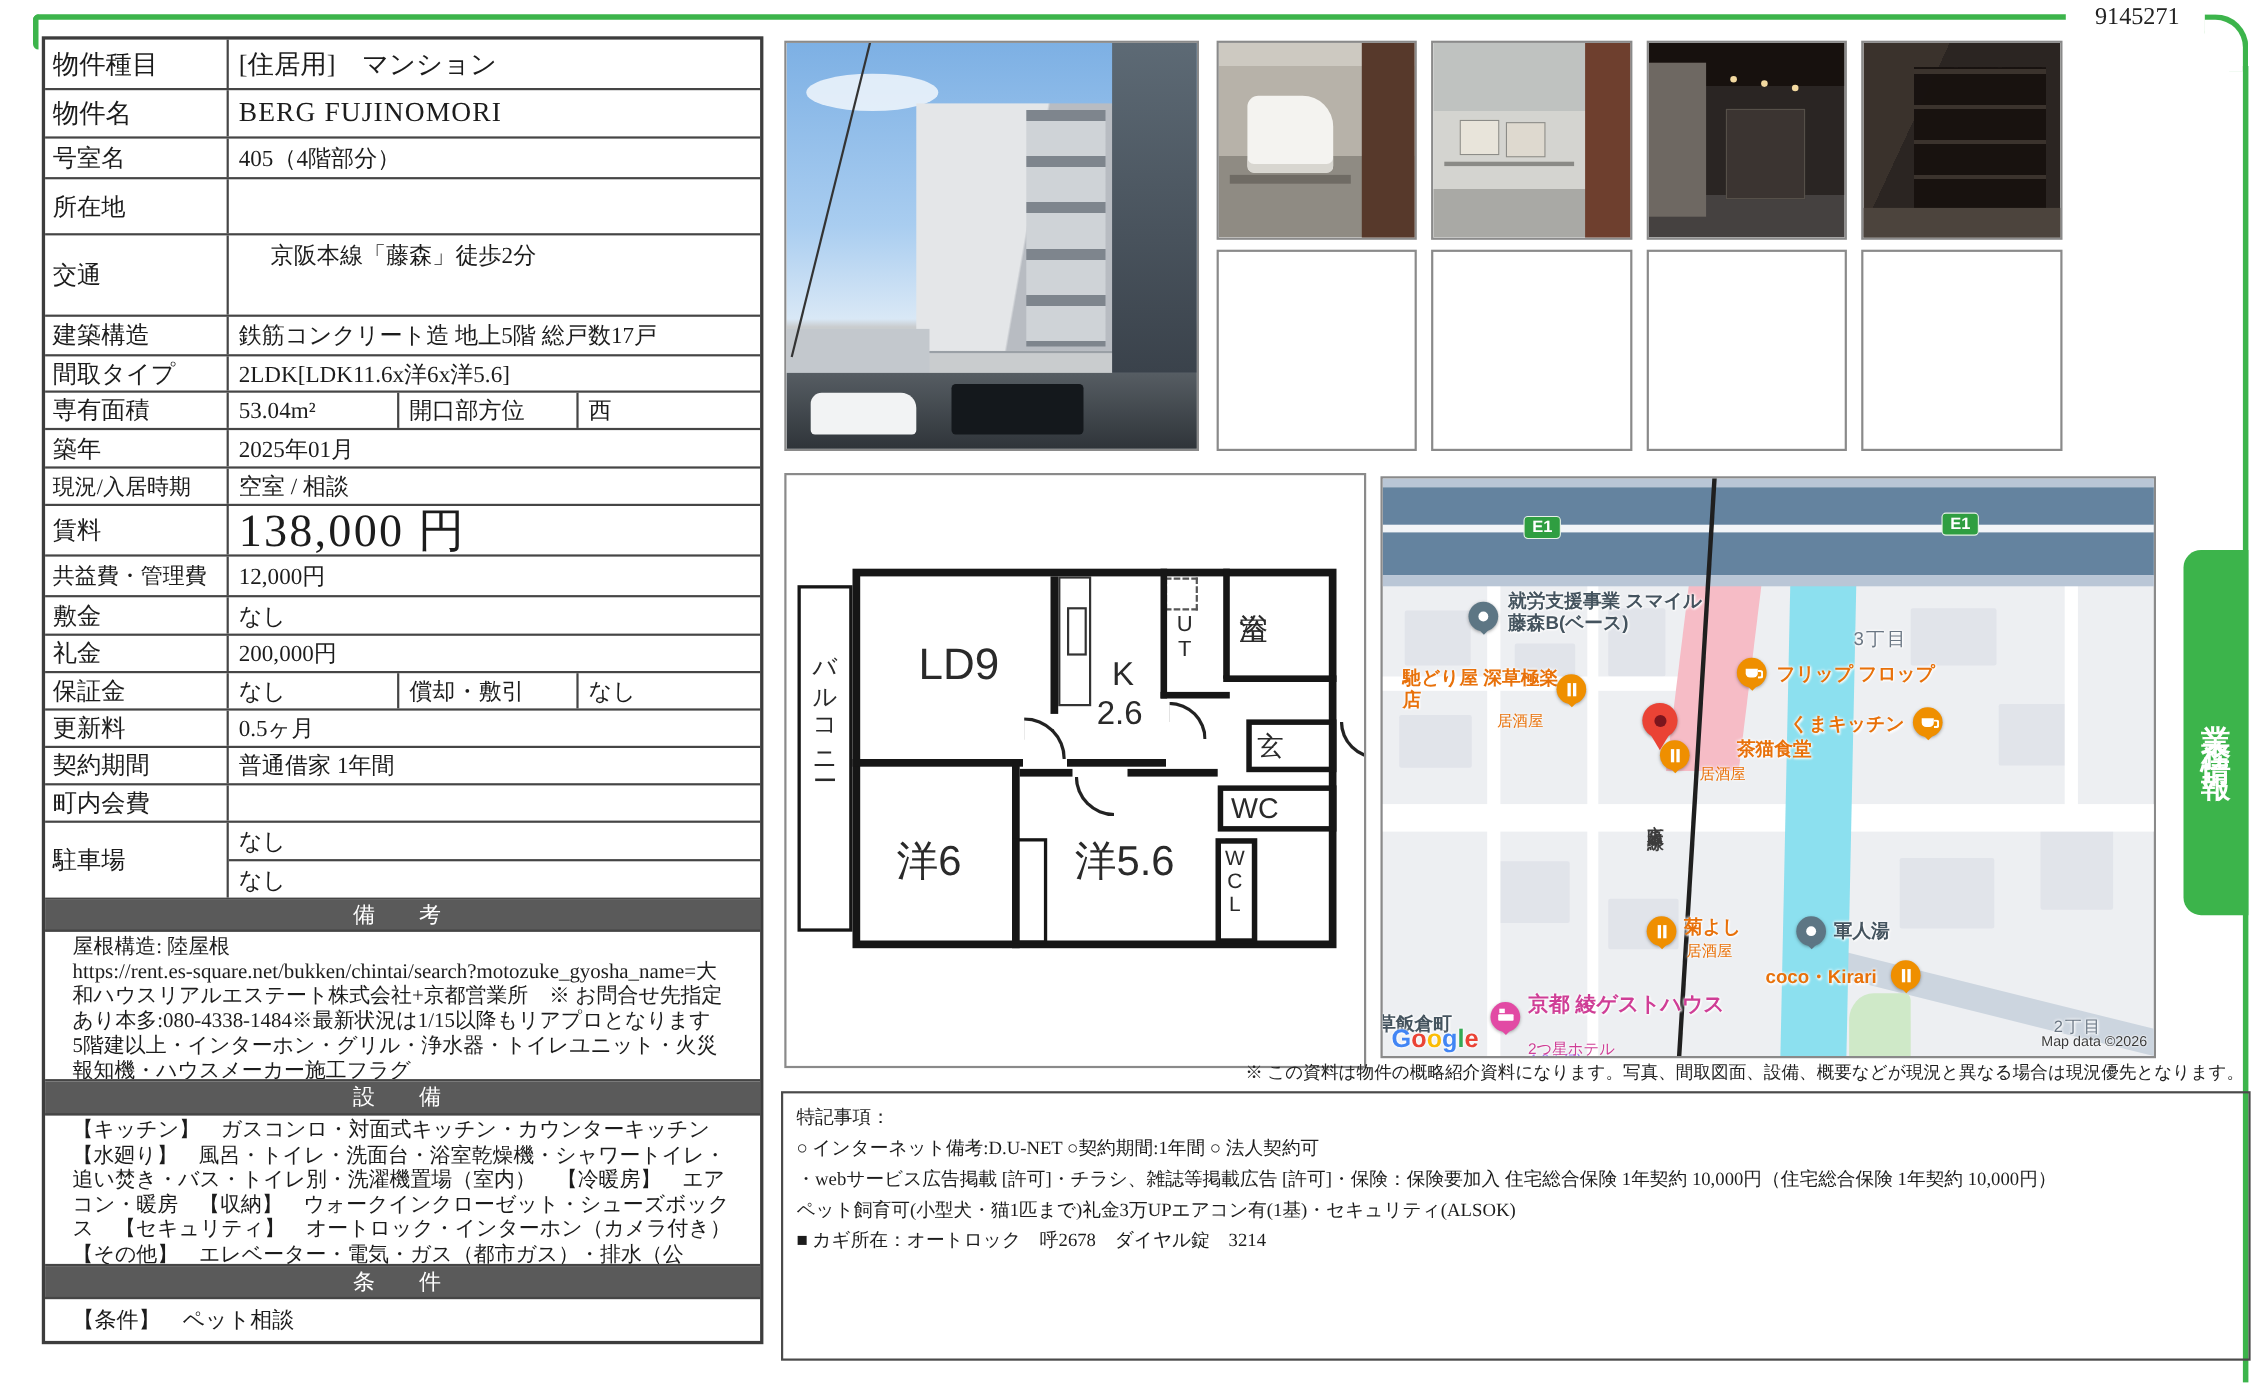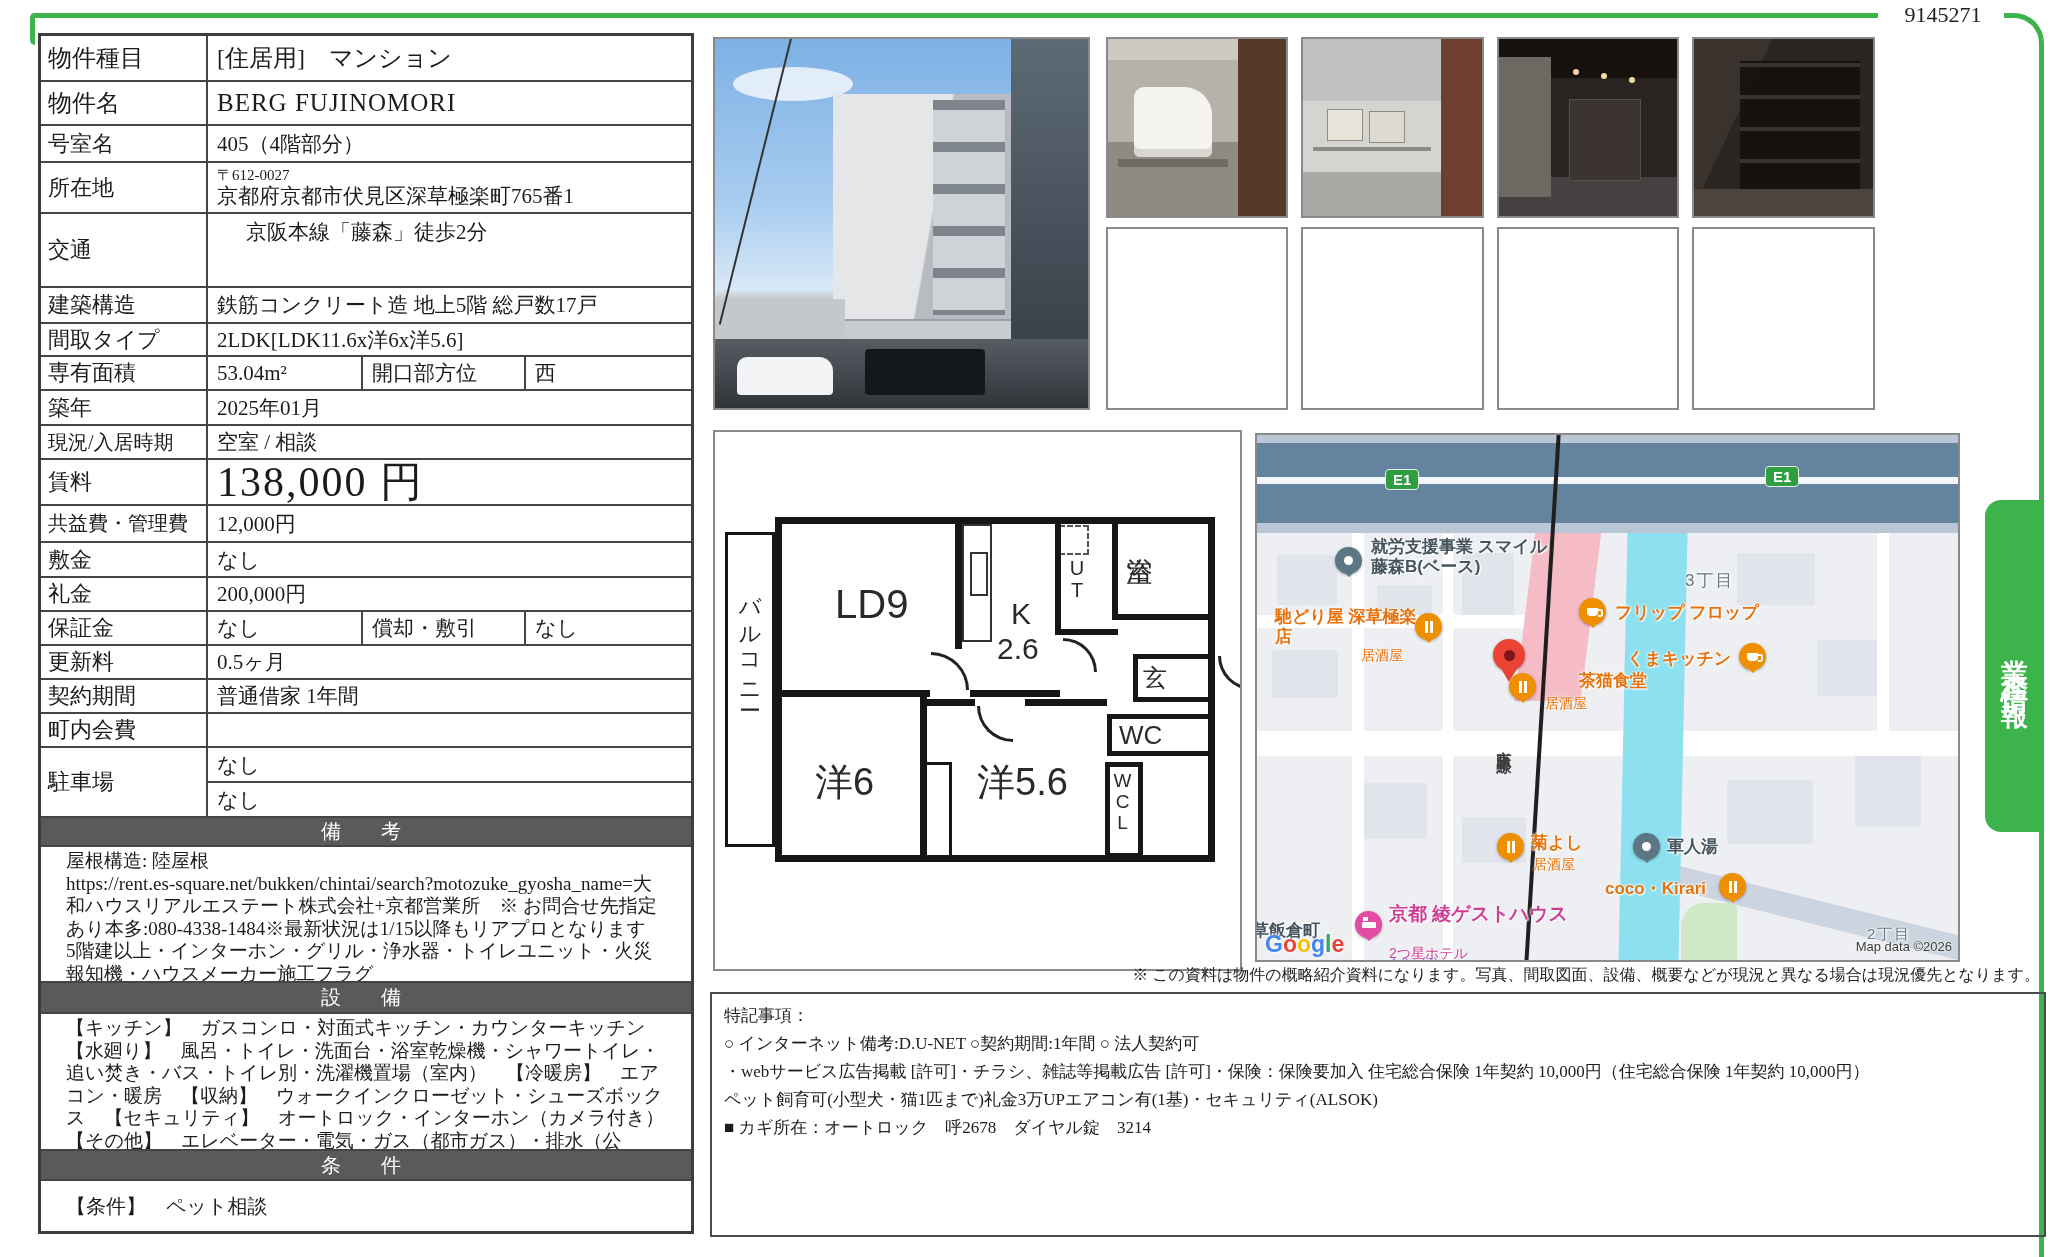--- a/index.html
+++ b/index.html
@@ -94,24 +94,20 @@
     <div class="trow" style="height:44px">
       <div class="tlabel" style="font-size:24px">物件名</div>
       <div class="tval bigval" style="letter-spacing:1px">BERG FUJINOMORI</div>
     </div>
     <div class="trow" style="height:37px">
       <div class="tlabel">号室名</div>
       <div class="tval">405（4階部分）</div>
     </div>
     <div class="trow" style="height:51px">
       <div class="tlabel">所在地</div>
-      <div class="tval" style="flex-direction:column;align-items:flex-start;justify-content:center;padding-top:2px;">
-        <div style="font-size:15px;line-height:17px;">〒612-0027</div>
-        <div style="font-size:21px;line-height:25px;">京都府京都市伏見区深草極楽町765番1</div>
-      </div>
     </div>
     <div class="trow" style="height:74px">
       <div class="tlabel">交通</div>
       <div class="tval" style="align-items:flex-start;padding-top:4px;padding-left:38px;">京阪本線「藤森」徒歩2分</div>
     </div>
     <div class="trow" style="height:36px">
       <div class="tlabel">建築構造</div>
       <div class="tval">鉄筋コンクリート造 地上5階 総戸数17戸</div>
     </div>
     <div class="trow" style="height:33px">
@@ -176,21 +172,21 @@
 
     <div class="thead" style="height:27px">備　考</div>
     <div class="tbody-text preline" style="height:136px">屋根構造: 陸屋根
 https://rent.es-square.net/bukken/chintai/search?motozuke_gyosha_name=大和ハウスリアルエステート株式会社+京都営業所　※ お問合せ先指定あり本多:080-4338-1484※最新状況は1/15以降もリアプロとなります
 5階建以上・インターホン・グリル・浄水器・トイレユニット・火災報知機・ハウスメーカー施工フラグ</div>
 
     <div class="thead" style="height:29px">設　備</div>
     <div class="tbody-text" style="height:137px">【キッチン】　ガスコンロ・対面式キッチン・カウンターキッチン　【水廻り】　風呂・トイレ・洗面台・浴室乾燥機・シャワートイレ・追い焚き・バス・トイレ別・洗濯機置場（室内）　【冷暖房】　エアコン・暖房　【収納】　ウォークインクローゼット・シューズボックス　【セキュリティ】　オートロック・インターホン（カメラ付き）　【その他】　エレベーター・電気・ガス（都市ガス）・排水（公営）・フローリング</div>
 
     <div class="thead" style="height:28px">条　件</div>
-    <div class="tbody-text" style="height:50px;border-bottom:none;font-size:20px;display:flex;align-items:center;">【条件】　ペット相談</div>
+    <div class="tbody-text" style="height:38px;border-bottom:none;font-size:20px;display:flex;align-items:center;">【条件】　ペット相談</div>
   </div>
 
   <div class="a pbox" style="left:713px;top:37px;width:377px;height:373px;">
     <div class="a" style="left:0;top:0;width:100%;height:100%;background:linear-gradient(180deg,#7db0e4 0%,#a9cdf0 45%,#d9e8f6 68%,#c9ccce 70%);"></div>
     <div class="a" style="left:18px;top:28px;width:120px;height:34px;background:#fff;border-radius:50%;opacity:.75;"></div>
     <div class="a" style="left:200px;top:70px;width:90px;height:24px;background:#fff;border-radius:50%;opacity:.55;"></div>
     <div class="a" style="left:118px;top:55px;width:178px;height:225px;background:linear-gradient(100deg,#e4e6e8 55%,#b8bcc2 56%);box-shadow:2px 2px 0 #9aa0a6;">
       <div class="a" style="left:100px;top:6px;width:72px;height:215px;background:repeating-linear-gradient(180deg,#7e858d 0 10px,#cfd3d7 10px 42px);"></div>
     </div>
     <div class="a" style="left:296px;top:0;width:81px;height:300px;background:linear-gradient(180deg,#5d6a75,#3a424b);"></div>

